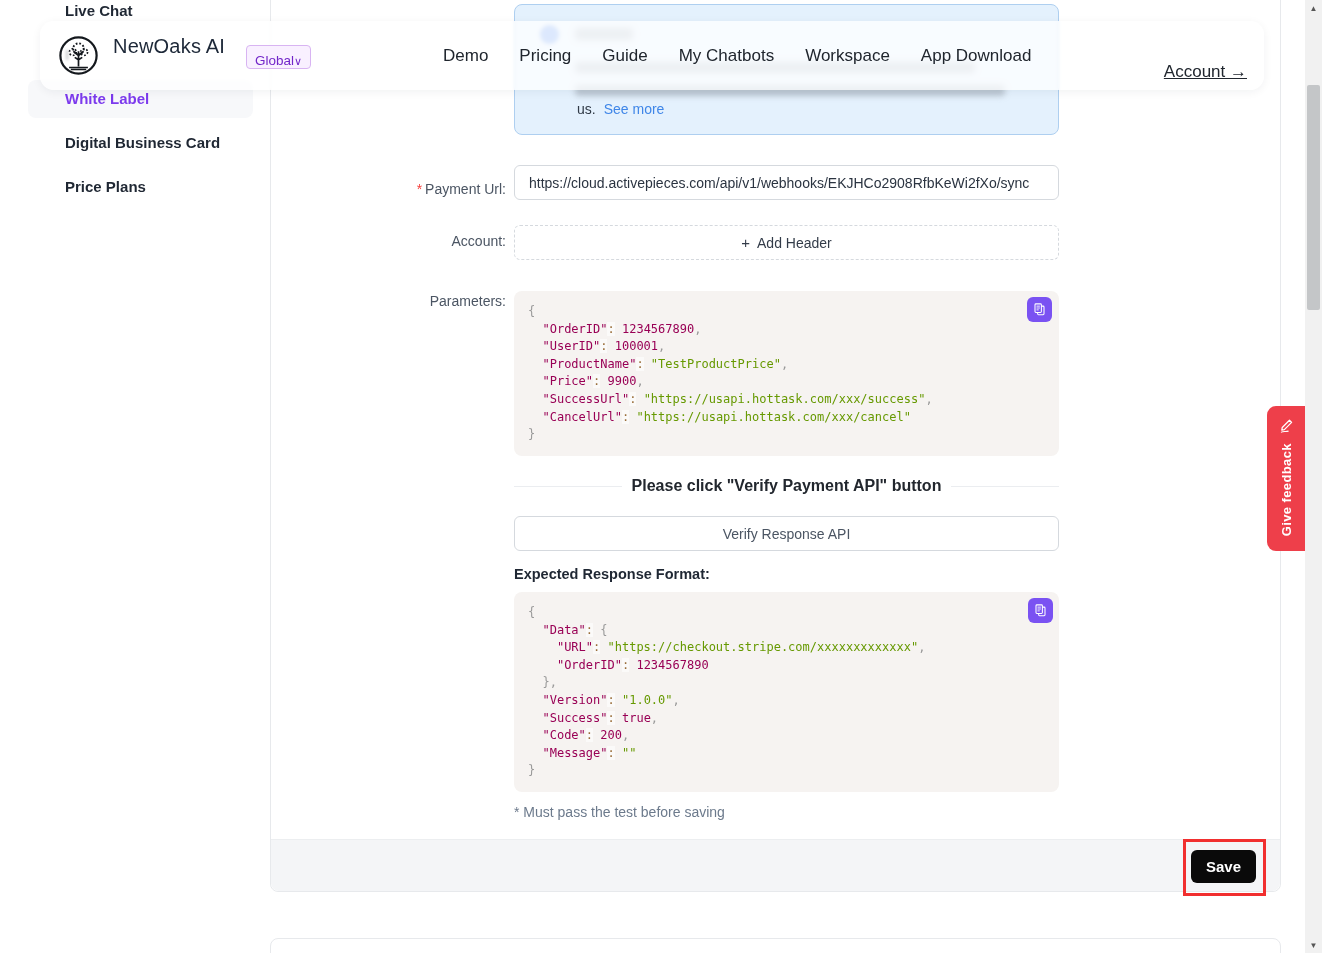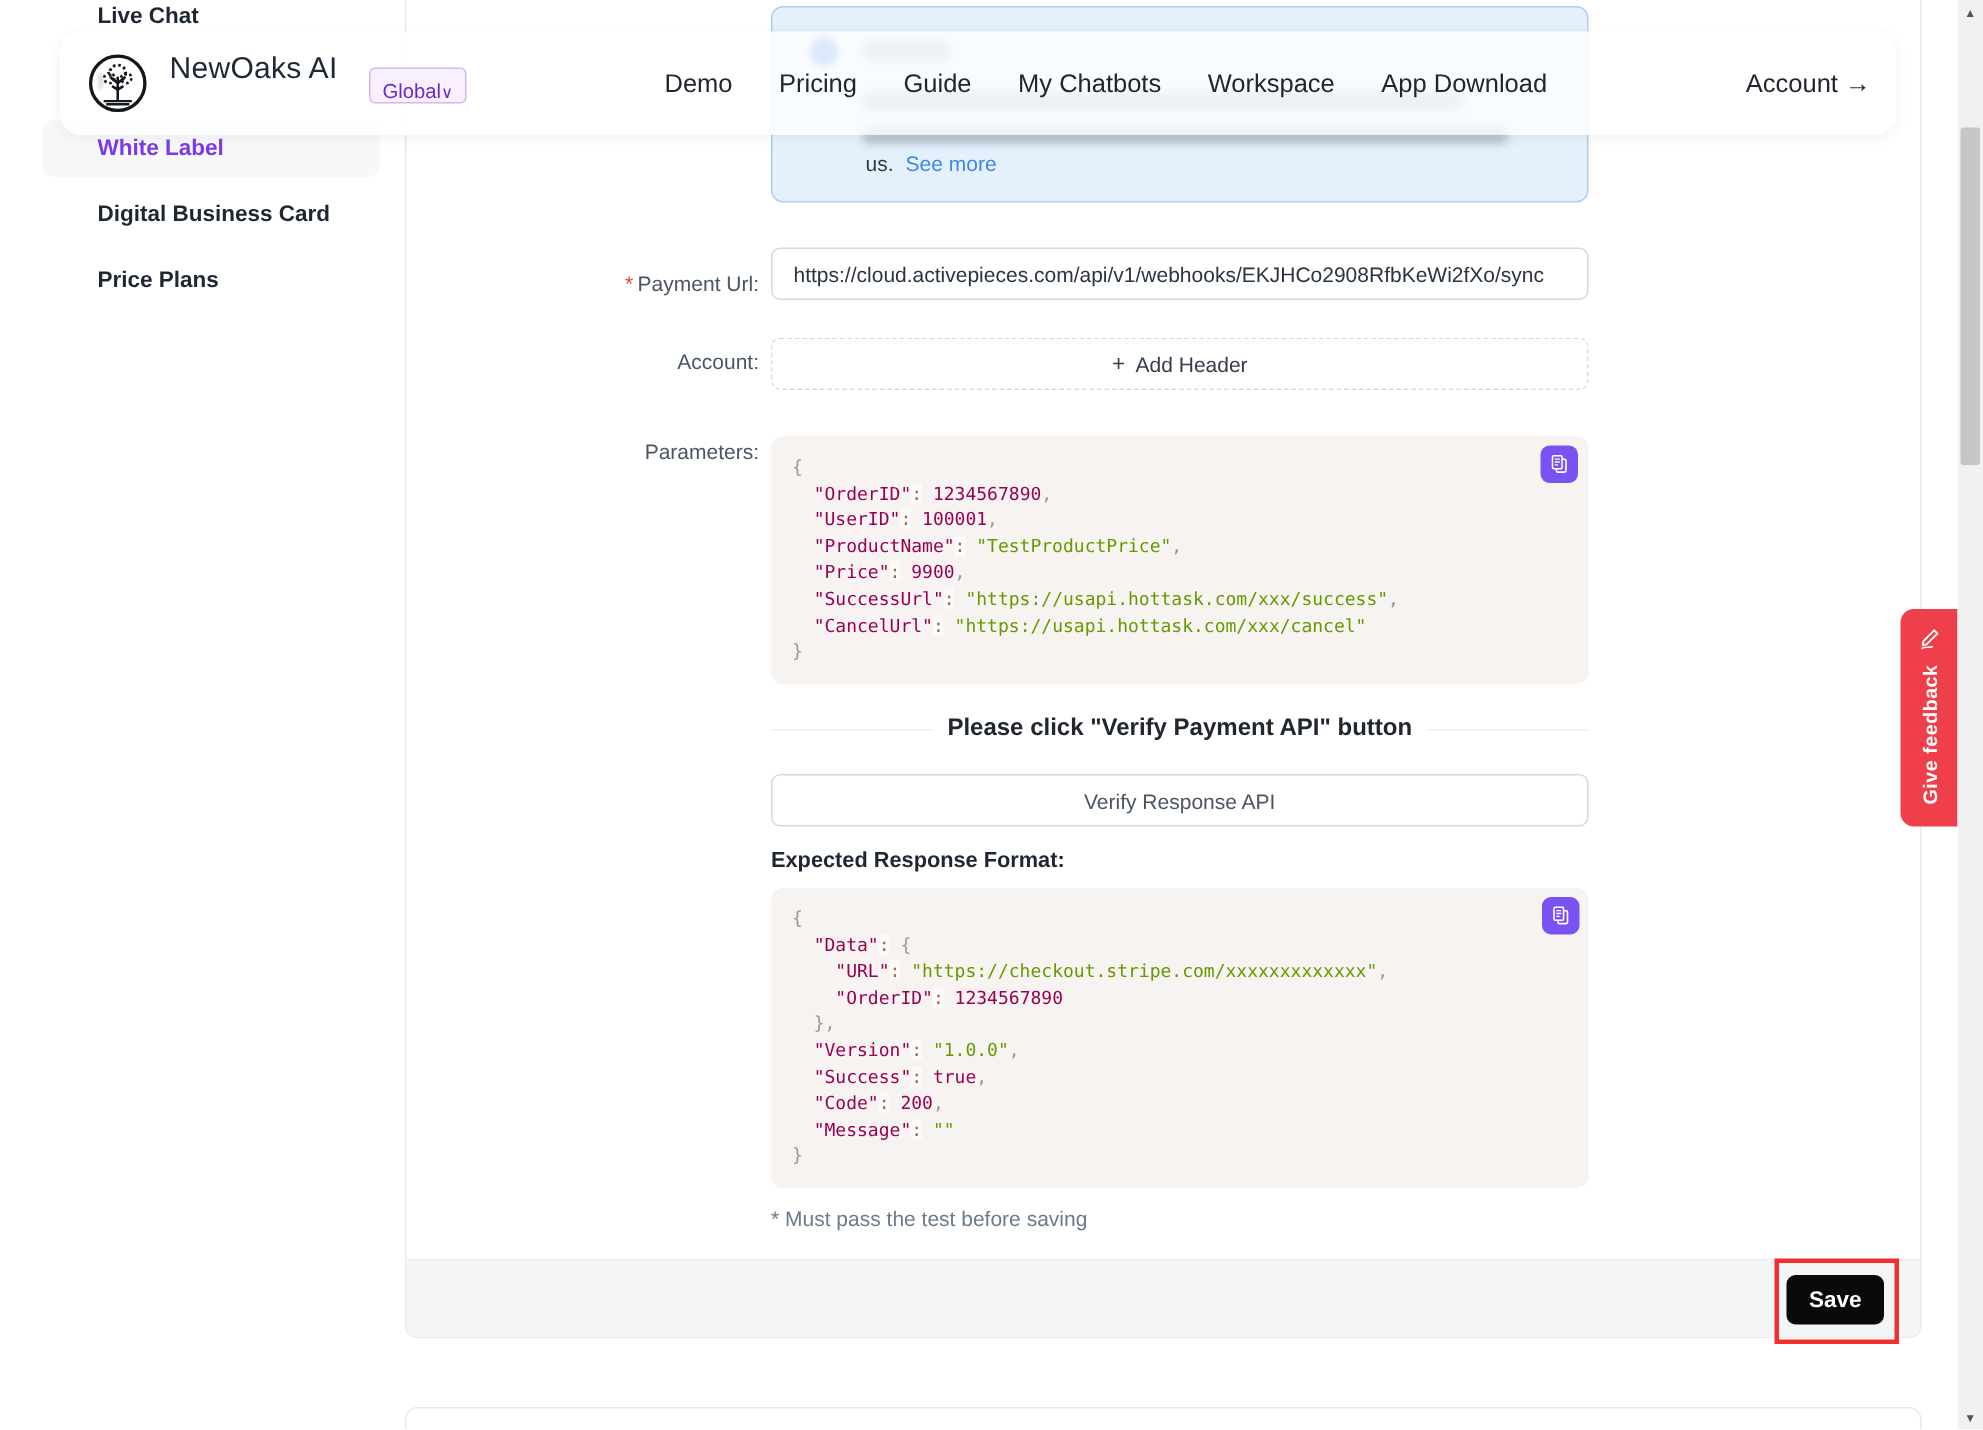--- a/index.html
+++ b/index.html
@@ -48,21 +48,21 @@
   .logo-circle { width:41px; height:41px; }
   .brand-name { font-size:20px; color:#1d2838; letter-spacing:.2px; }
   .tag-global {
     position:absolute; left:206px; top:24px; height:24px; padding:0 8px;
     background:#f9f0ff; border:1px solid #d8b4f2; border-radius:4px;
     color:#7226c9; font-size:13.5px; display:flex; align-items:flex-end; gap:0; cursor:pointer;
   }
   .tag-global .caret { font-size:11px; margin-top:1px; }
   .nav-menu { position:absolute; left:403px; top:0; height:69px; display:flex; align-items:center; gap:31px; }
   .nav-item { font-size:17px; color:#20262e; cursor:pointer; white-space:nowrap; }
-  .nav-account { position:absolute; right:17px; top:0; height:69px; display:flex; align-items:center; font-size:17px; color:#20262e; cursor:pointer; }
+  .nav-account { position:absolute; right:17px; top:16px; height:69px; display:flex; align-items:center; font-size:17px; color:#20262e; cursor:pointer;text-decoration:underline; }
 
   
   .row-label { position:absolute; width:235px; text-align:right; font-size:14px; color:#4b5563; }
   .row-label .req { color:#f5413d; margin-right:3px; }
   .ctl { position:absolute; left:243px; width:545px; }
 
   .url-input {
     top:184px; height:35px; background:#fff; border:1px solid #d5d9de; border-radius:6px;
     font-size:14px; color:#2b3441; display:flex; align-items:center; padding:0 14px; white-space:nowrap; overflow:hidden;
   }

